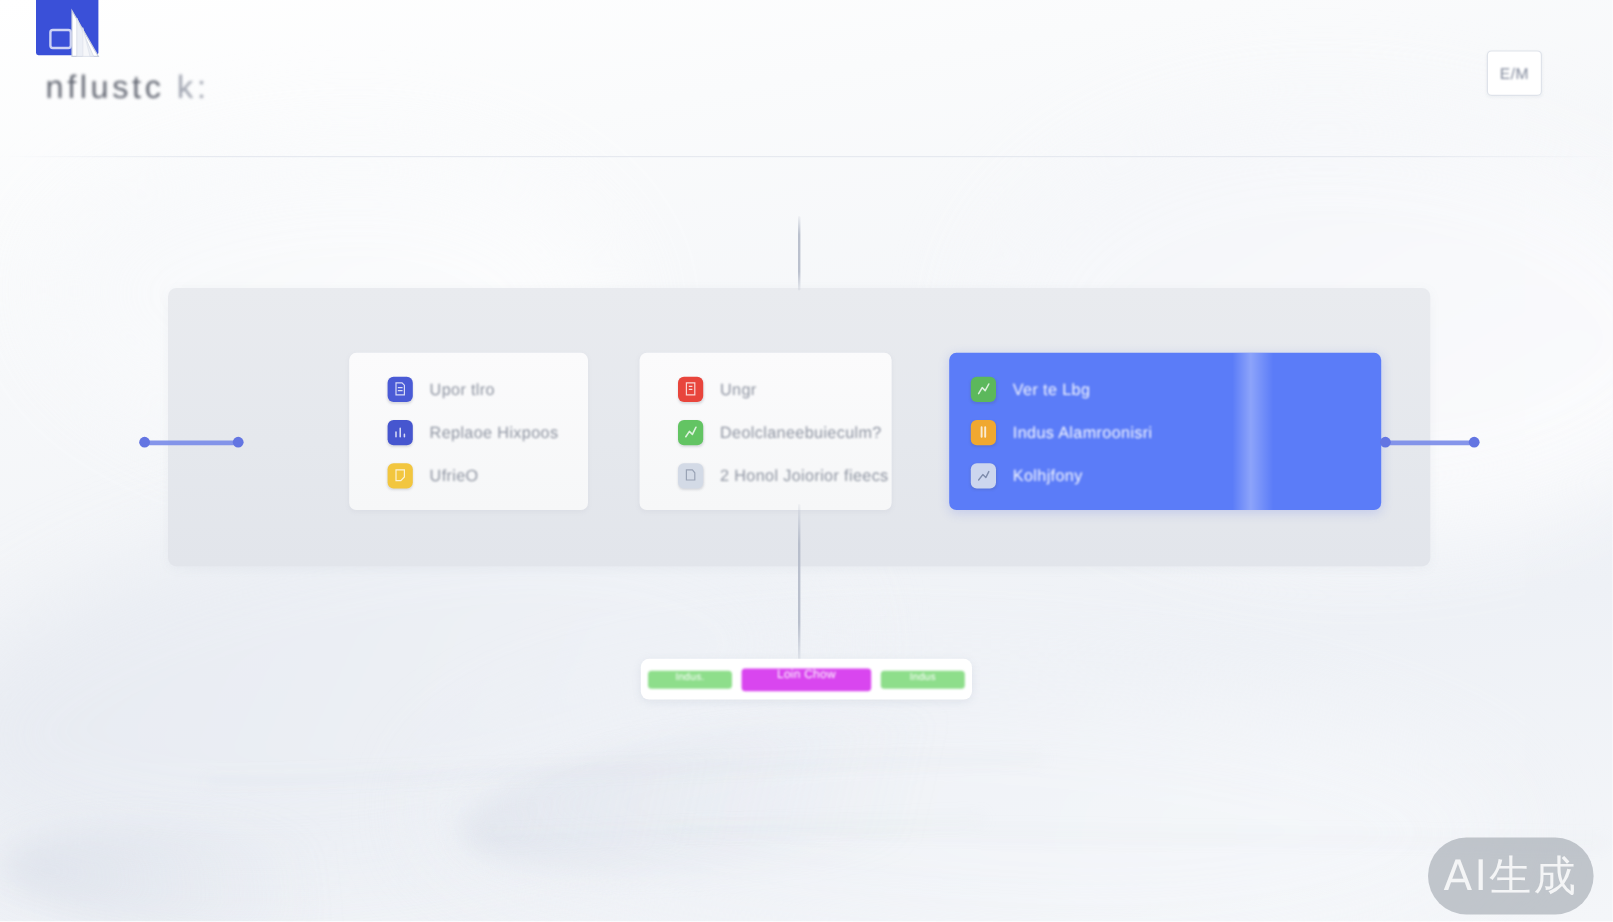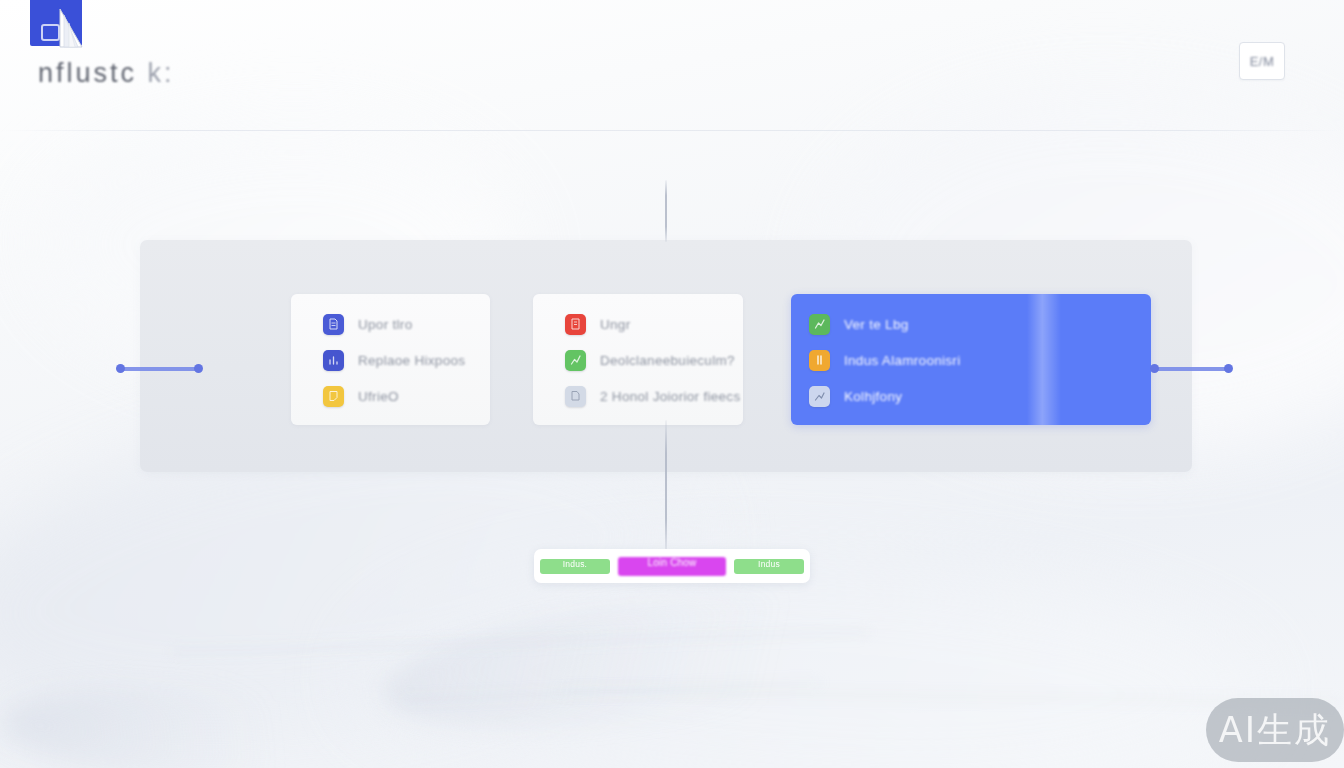--- a/index.html
+++ b/index.html
@@ -288,21 +288,21 @@
     background: #d946ef;
     color: #ffffff;
     font-size: 10px;
     border-radius: 3px;
     filter: blur(.8px);
   }
 
   
   .watermark {
     position: absolute;
-    right: 0; bottom: 6px;
+    right: 16px; bottom: 6px;
     width: 138px; height: 64px;
     background: rgba(150,156,166,.55);
     border-radius: 34px;
     display: flex;
     align-items: center;
     justify-content: center;
   }
   .watermark span {
     font-size: 35px;
     color: rgba(255,255,255,.82);

